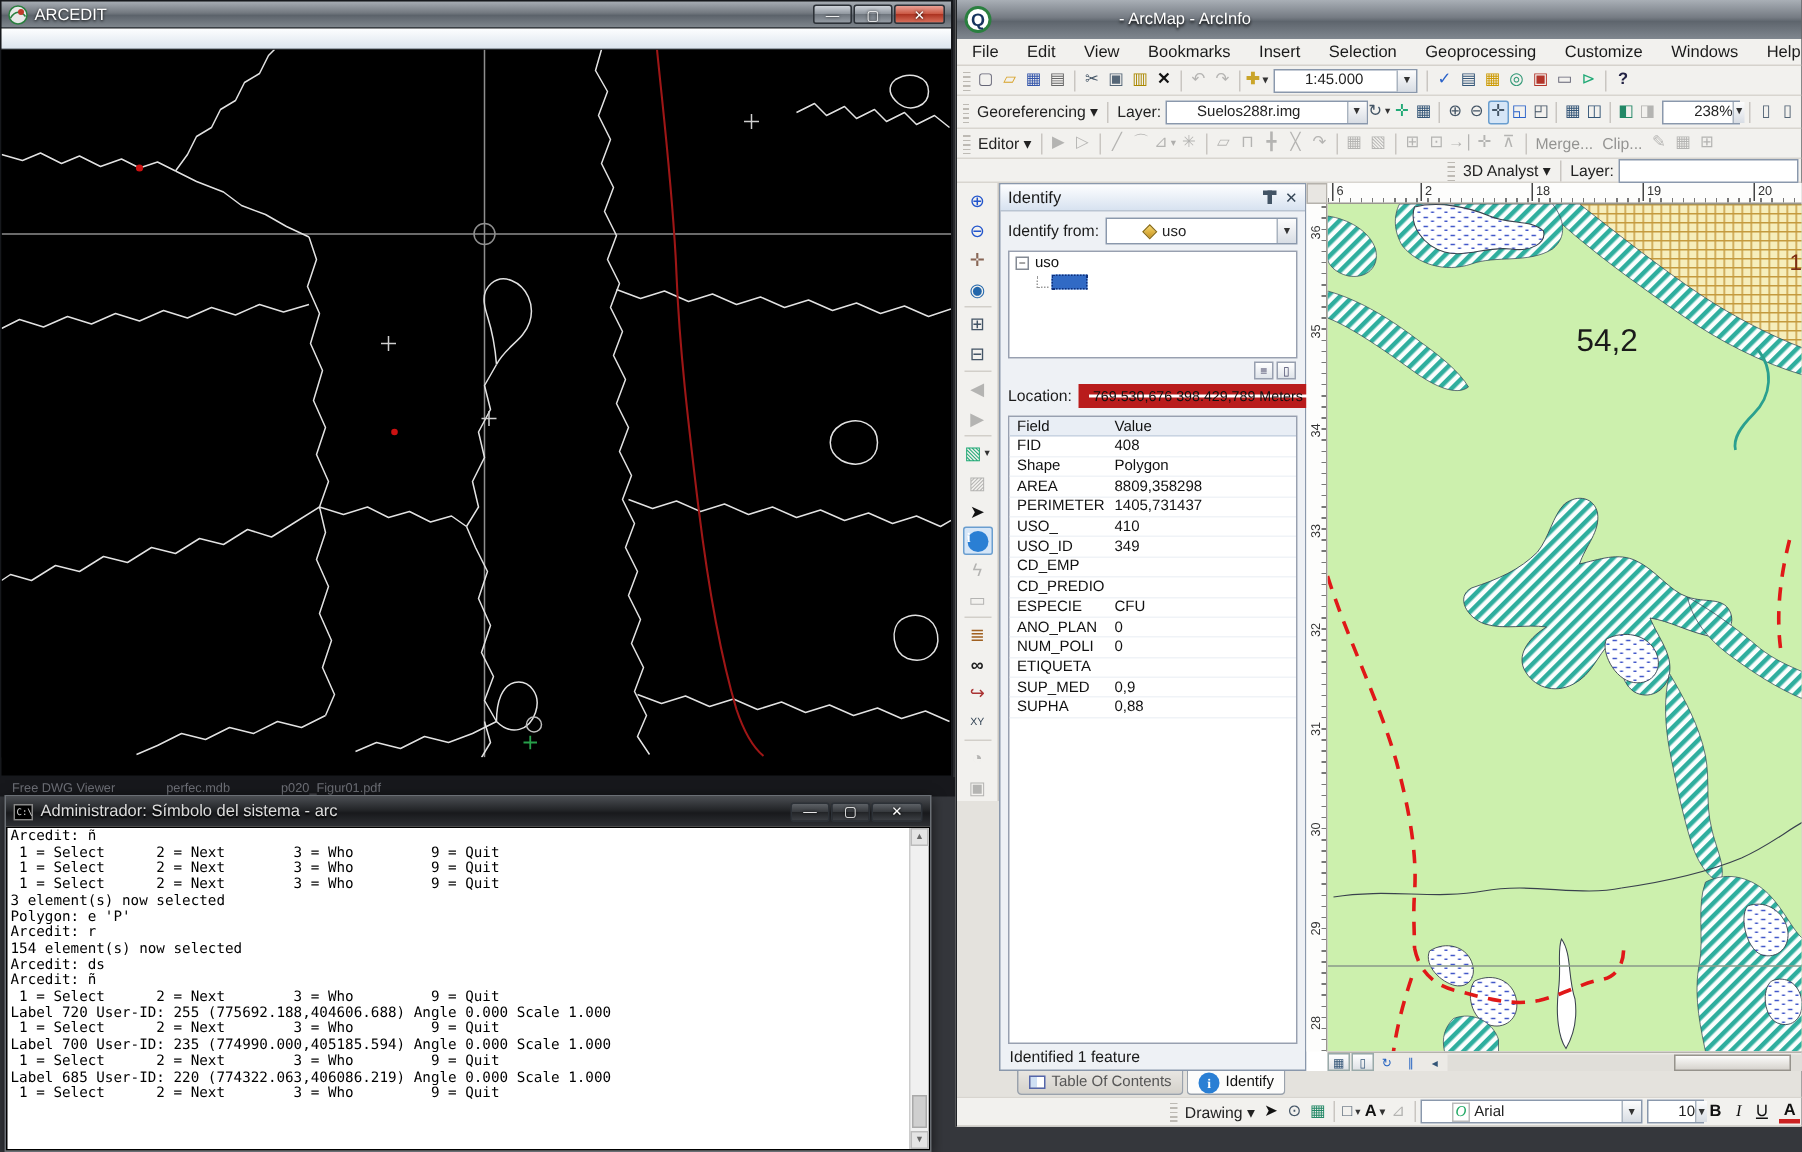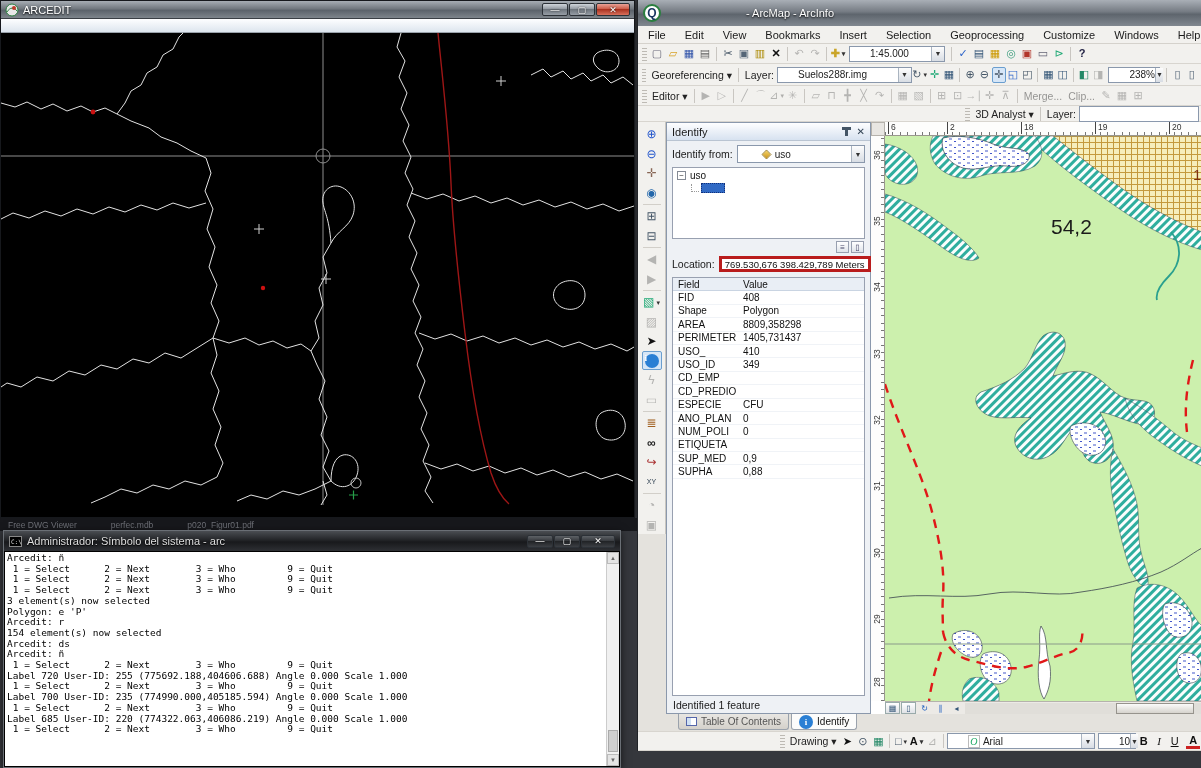--- a/index.html
+++ b/index.html
@@ -107,21 +107,21 @@
   #identify .tree .root { display:flex; align-items:center; gap:4px; font-size:10px; color:#111; }
   .expbox { width:9px; height:9px; border:1px solid #848a94; background:#fff; font-size:8px; line-height:7px; text-align:center; color:#333; }
   #identify .tree .child { margin-left:14px; margin-top:2px; display:flex; align-items:center; }
   #identify .tree .elbow { width:8px; height:8px; border-left:1px dotted #999; border-bottom:1px dotted #999; margin-right:2px; }
   .selnode { width:24px; height:10px; background:#316ac5; border:1px dotted #10307a; }
   #identify .treebtns { display:flex; justify-content:flex-end; gap:2px; padding:2px 6px 1px; }
   #identify .treebtns .b { width:13px; height:12px; border:1px solid #98a0b0; background:linear-gradient(#fff,#dfe4ea);
       font-size:8px; display:flex; align-items:center; justify-content:center; color:#446; }
   #identify .locrow { display:flex; align-items:center; padding:2px 5px; gap:4px; }
   #identify .locrow .lab { font-size:10.5px; color:#1a1a1a; }
-  #identify .locrow .val { flex:1; height:16px; background:#fff; border:3px solid #b91c1c; font-size:9.5px;
+  #identify .locrow .val { flex:1; height:16px; background:#fff; border:7px solid #b91c1c; font-size:9.5px;
       color:#111; display:flex; align-items:center; justify-content:flex-end; padding:0 3px; white-space:nowrap; }
   #identify .locrow .mb { width:10px; height:14px; font-size:8px; color:#345; display:flex; align-items:center; }
   #identify .tbl { margin:3px 5px 0; flex:1; background:#fff; border:1px solid #98a0b0; overflow:hidden; font-size:10px; }
   #identify .trow { display:flex; height:13.4px; align-items:center; border-bottom:1px solid #f0f3f7; }
   #identify .trow.head { background:#e9eef5; border-bottom:1px solid #c9d4e2; color:#222; }
   #identify .tf { width:64px; padding-left:5px; color:#111; white-space:nowrap; }
   #identify .tv { flex:1; padding-left:6px; color:#111; white-space:nowrap; }
   #identify .stat { height:17px; display:flex; align-items:center; padding:0 6px; font-size:10.5px; color:#1a1a1a; }
 
   

